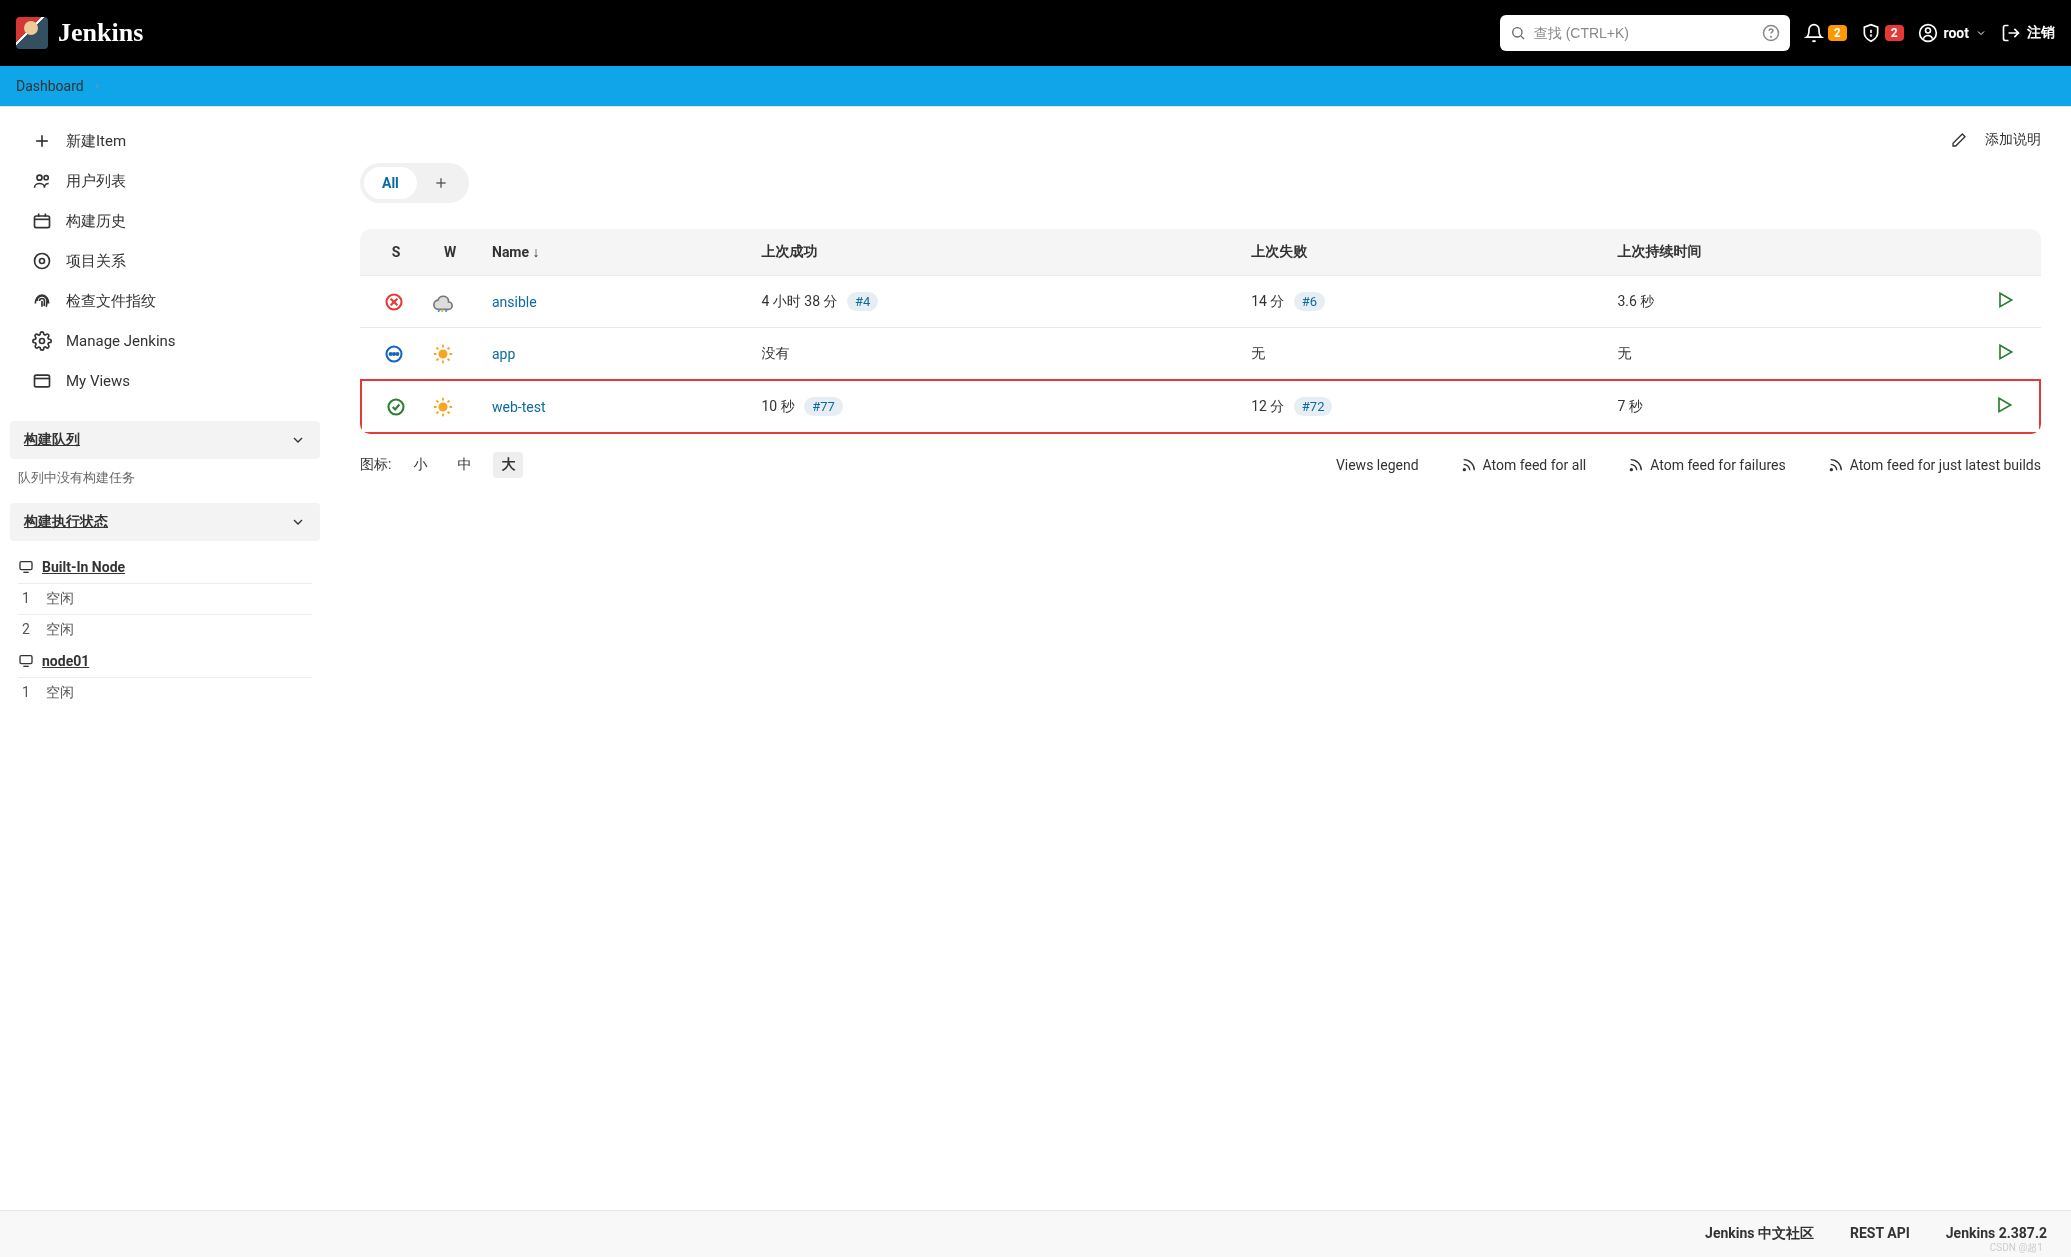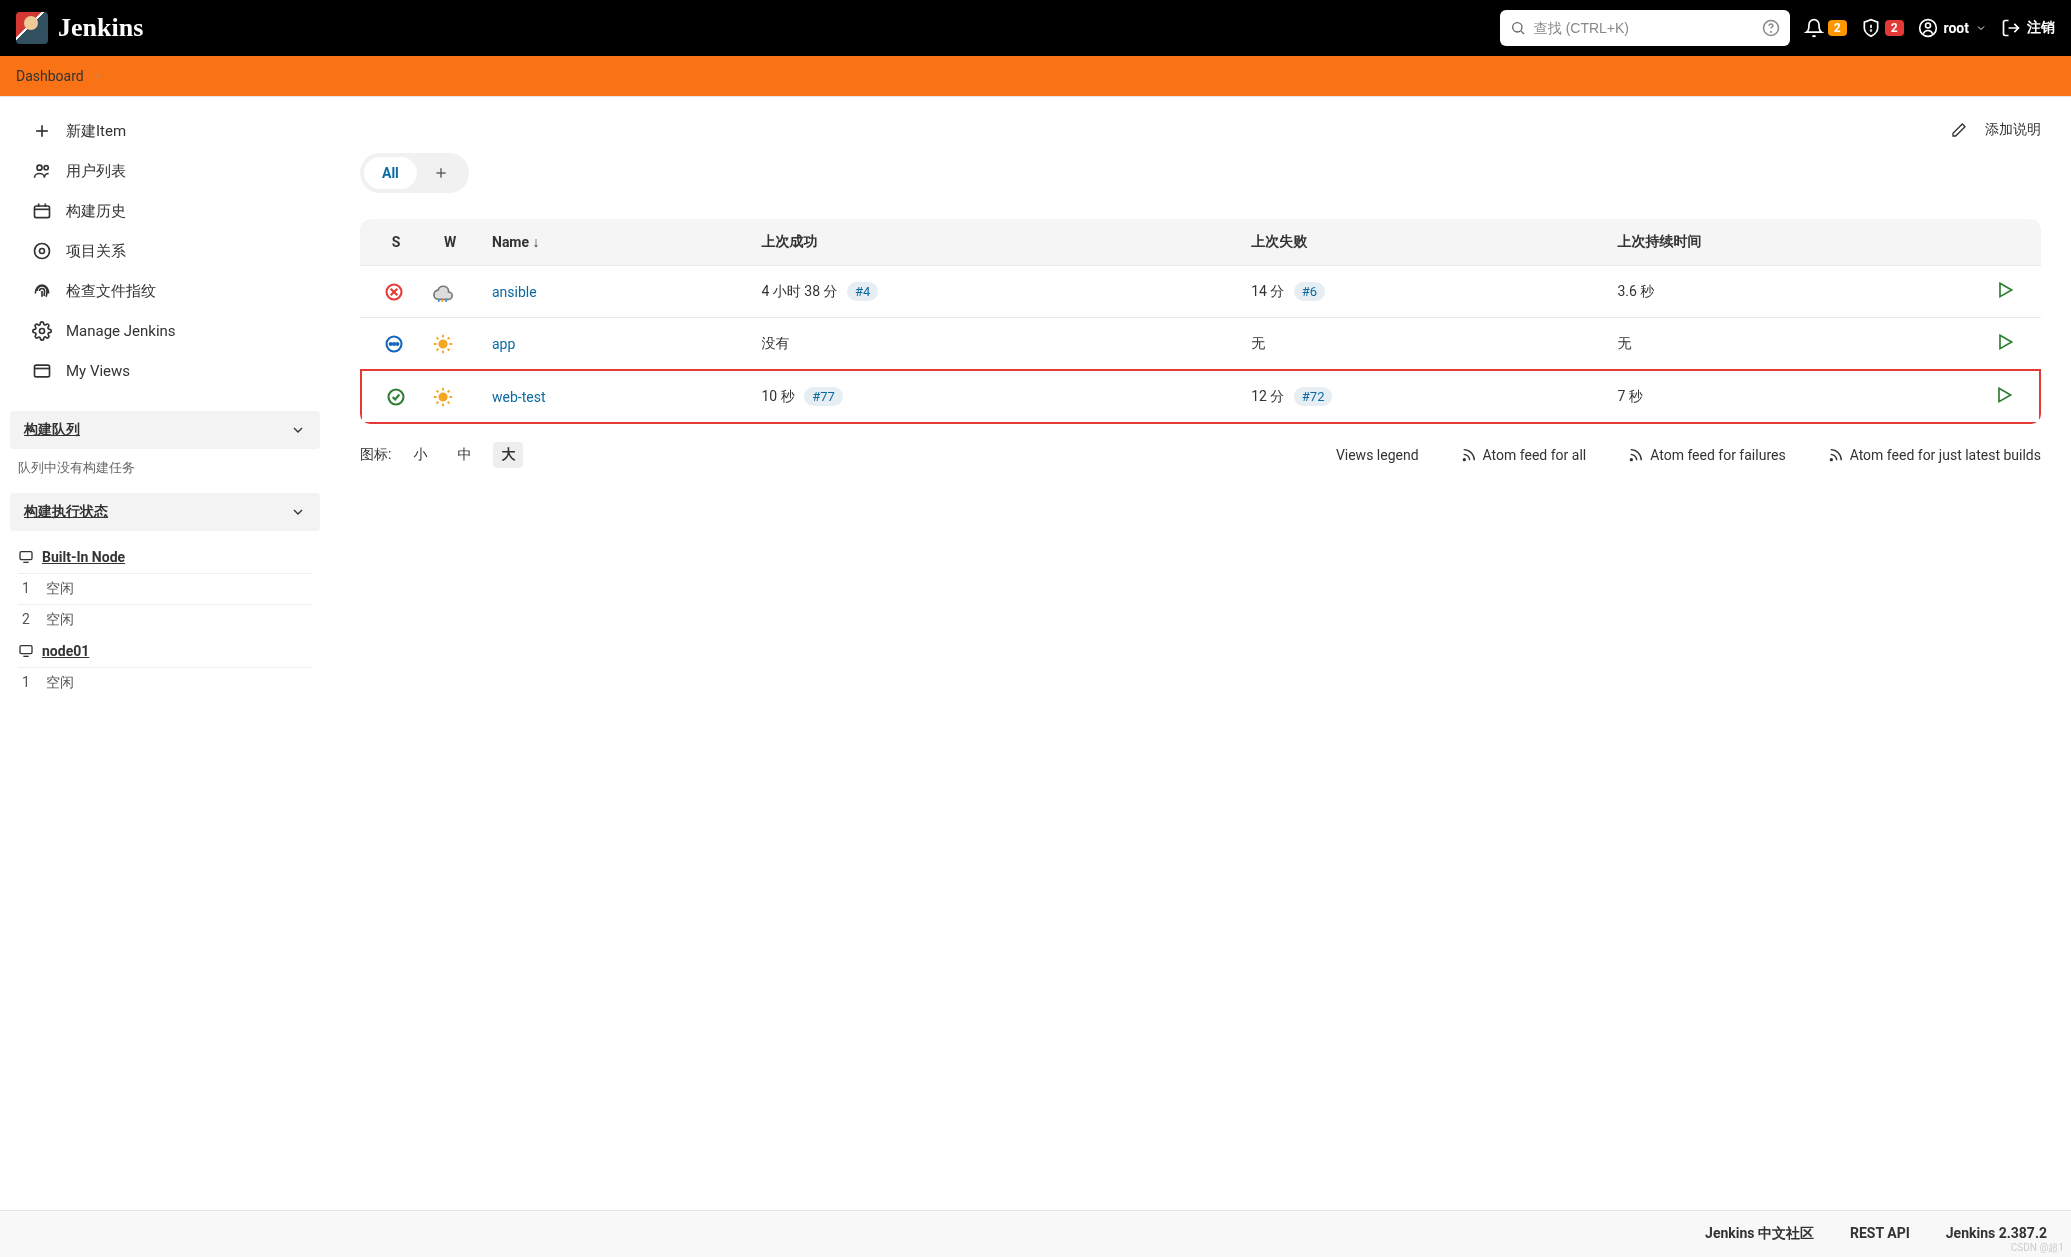--- a/index.html
+++ b/index.html
@@ -1,36 +1,36 @@
 <!DOCTYPE html>
 <html><head>
 <meta charset="utf-8">
 <style>
   * { box-sizing: border-box; margin: 0; padding: 0; }
   body { font-family: -apple-system, BlinkMacSystemFont, "Segoe UI", Roboto, Helvetica, Arial, sans-serif; font-size: 14px; color: #333; background: #fff; }
 
   
-  .header { background: #000; color: #fff; display: flex; align-items: center; padding: 0 16px; height: 56px; }
+  .header { background: #000; color: #fff; display: flex; align-items: center; padding: 0 16px; height: 66px; }
   .header-logo { display: flex; align-items: center; gap: 10px; }
   .logo-img { width: 32px; height: 32px; background: linear-gradient(135deg, #d33833 40%, #fff 40%, #fff 45%, #335061 45%); border-radius: 4px; position: relative; }
   .logo-img::after { content: ''; position: absolute; top: 4px; left: 8px; width: 14px; height: 14px; background: #f0c999; border-radius: 50%; }
   .logo-text { font-family: Georgia, serif; font-size: 26px; font-weight: bold; }
   .header-spacer { flex: 1; }
   .search-box { display: flex; align-items: center; background: #fff; border-radius: 6px; width: 290px; height: 36px; padding: 16px 10px; margin-right: 14px; }
   .search-box input { border: none; outline: none; flex: 1; font-size: 14px; margin: 0 8px; color: #333; background: transparent; }
   .search-box input::placeholder { color: #888; }
   .header-icons { display: flex; align-items: center; gap: 14px; }
   .hdr-icon { display: flex; align-items: center; gap: 4px; cursor: pointer; }
   .badge { background: #ff9800; color: #fff; font-size: 12px; font-weight: bold; padding: 1px 6px; border-radius: 4px; }
   .badge-red { background: #e53935; }
   .user-chip { display: flex; align-items: center; gap: 6px; cursor: pointer; }
   .logout { display: flex; align-items: center; gap: 6px; cursor: pointer; font-weight: bold; }
 
   
-  .breadcrumb { background: #f97316; border-bottom: 1px solid #e5e5e5; padding: 12px 16px; display: flex; align-items: center; gap: 8px; }
+  .breadcrumb { background: #0ea5e9; border-bottom: 1px solid #e5e5e5; padding: 12px 16px; display: flex; align-items: center; gap: 8px; }
   .breadcrumb a { color: #333; text-decoration: none; }
 
   
   .layout { display: flex; }
   .sidebar { width: 330px; flex-shrink: 0; }
   .main { flex: 1; padding: 24px 30px; }
 
   
   .nav { padding: 14px 10px; }
   .nav-item { display: flex; align-items: center; gap: 14px; padding: 10px 22px; cursor: pointer; font-size: 15px; border-radius: 6px; }
@@ -76,21 +76,21 @@
   
   .table-footer { display: flex; align-items: center; padding: 18px 0; gap: 42px; font-size: 14px; color: #333; }
   .icon-sizes { display: flex; align-items: center; gap: 14px; }
   .icon-size { cursor: pointer; padding: 4px 8px; border-radius: 4px; }
   .icon-size.active { background: #eee; font-weight: bold; }
   .footer-spacer { flex: 1; }
   .feed-link { display: flex; align-items: center; gap: 6px; cursor: pointer; }
 
   
   .page-footer { position: fixed; bottom: 0; left: 0; right: 0; background: #f8f8f8; border-top: 1px solid #e5e5e5; padding: 14px 24px; display: flex; justify-content: flex-end; gap: 36px; font-weight: bold; color: #333; }
-  .watermark { position: fixed; bottom: 2px; right: 7px; font-size: 10px; color: #ccc; }
+  .watermark { position: fixed; bottom: 2px; right: 28px; font-size: 10px; color: #ccc; }
 
   svg { display: block; }
 </style>
 </head>
 <body>
 
 <div class="header">
   <div class="header-logo">
     <div class="logo-img"></div>
     <span class="logo-text">Jenkins</span>

